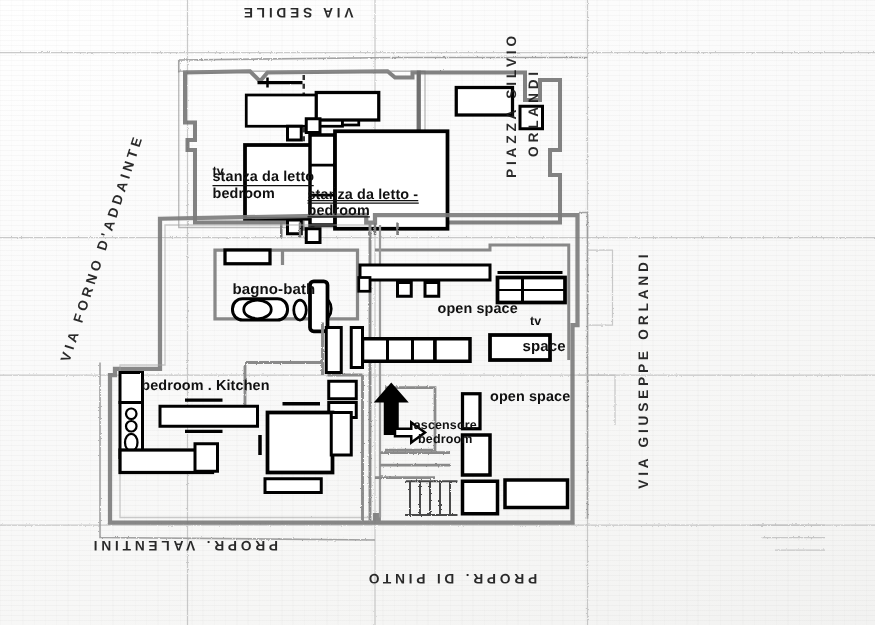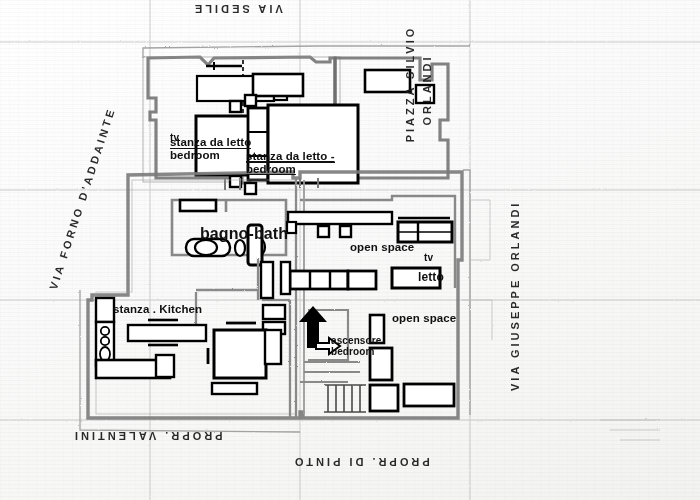--- a/index.html
+++ b/index.html
@@ -294,30 +294,30 @@
   <div class="lbl room" style="left:170px;top:136px;">
     <u>stanza da letto</u><br>
     <span>bedroom</span>
   </div>
 
   <div class="lbl room" style="left:246px;top:150px;text-decoration:underline;">
     <u>stanza da letto -</u><br>
     <span>bedroom</span>
   </div>
 
-  <div class="lbl room" style="left:200px;top:225px;font-size:16px;">bagno-bath</div>
-
-  <div class="lbl room" style="left:113px;top:303px;">stanza . Kitchen</div>
+  <div class="lbl room" style="left:186px;top:225px;font-size:12px;">bagno-bath</div>
+
+  <div class="lbl room" style="left:113px;top:303px;">bedroom . Kitchen</div>
 
   <div class="lbl room" style="left:350px;top:241px;">open space</div>
 
   <div class="lbl room" style="left:392px;top:312px;">open space</div>
 
   <div class="lbl tv" style="left:424px;top:252px;">tv</div>
 
-  <div class="lbl room" style="left:418px;top:271px;font-size:12px;">letto</div>
-
-  <div class="lbl small" style="left:331px;top:335px;">
+  <div class="lbl room" style="left:418px;top:271px;font-size:12px;">space</div>
+
+  <div class="lbl small" style="left:331px;top:335px;text-align:center;">
     <span>ascensore</span><br>
     <span>bedroom</span>
   </div>
 
 </div>
 
 </body></html>

